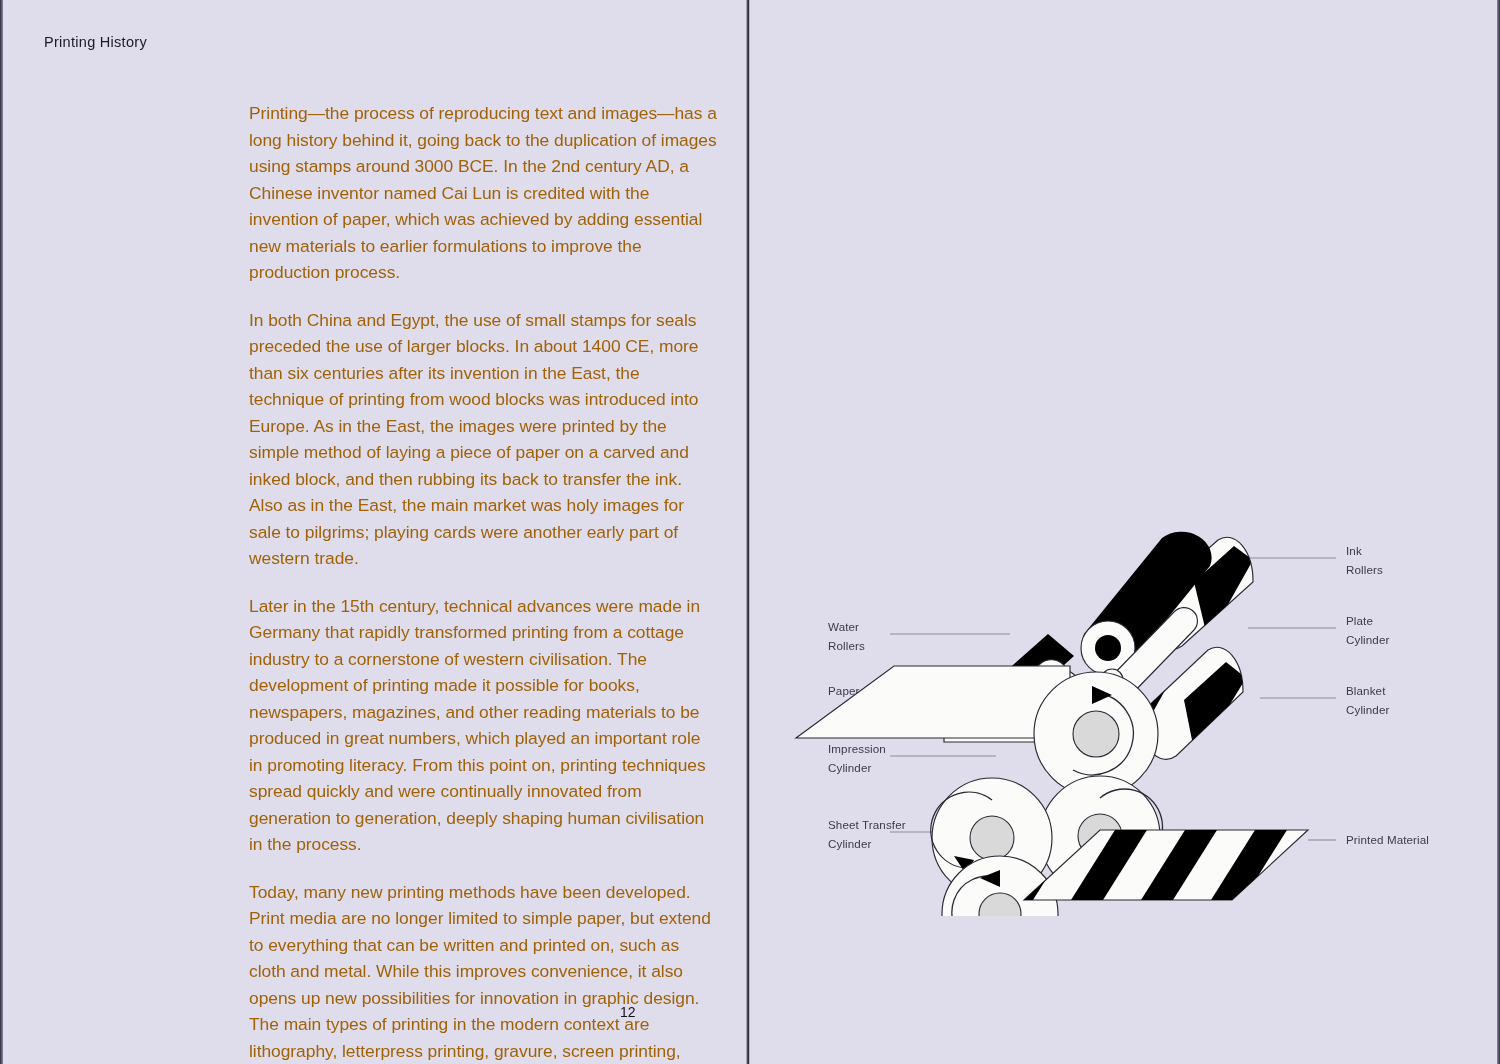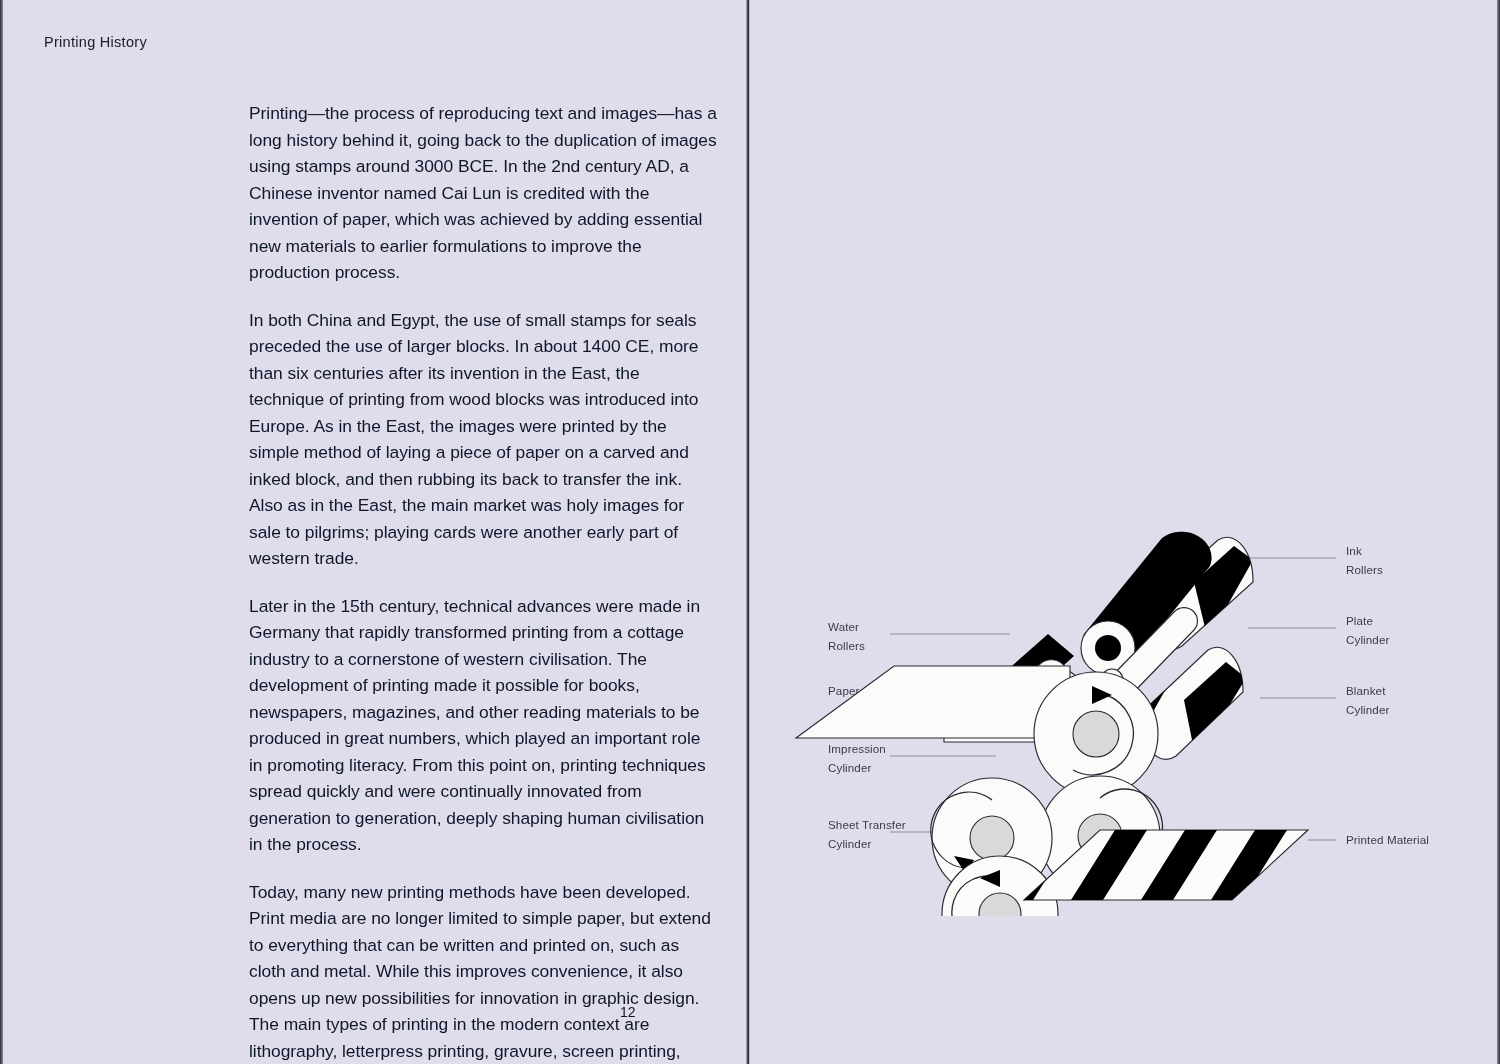--- a/index.html
+++ b/index.html
@@ -69,21 +69,21 @@
   .col-left {
     position: absolute;
     left: 249px;
     top: 100px;
     width: 468px;
   }
 
   .body-p {
     font-size: 17.4px;
     line-height: 26.5px;
-    color: #0f172a;
+    color: #a16207;
     margin: 0 0 21px 0;
     letter-spacing: -0.002em;
   }
 
   .folio {
     position: absolute;
     bottom: 44px;
     font-size: 14px;
     color: #16141f;
     margin-top: 28px;

